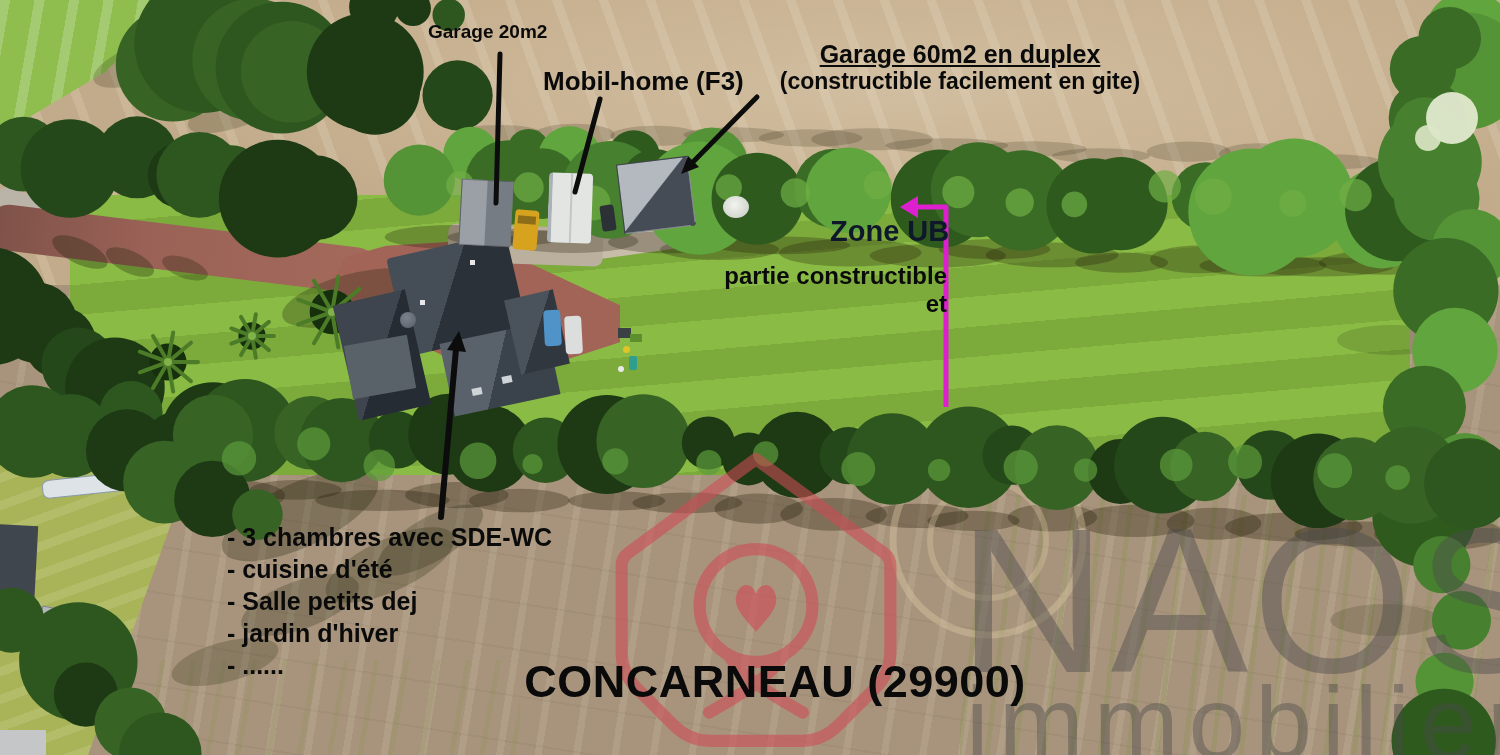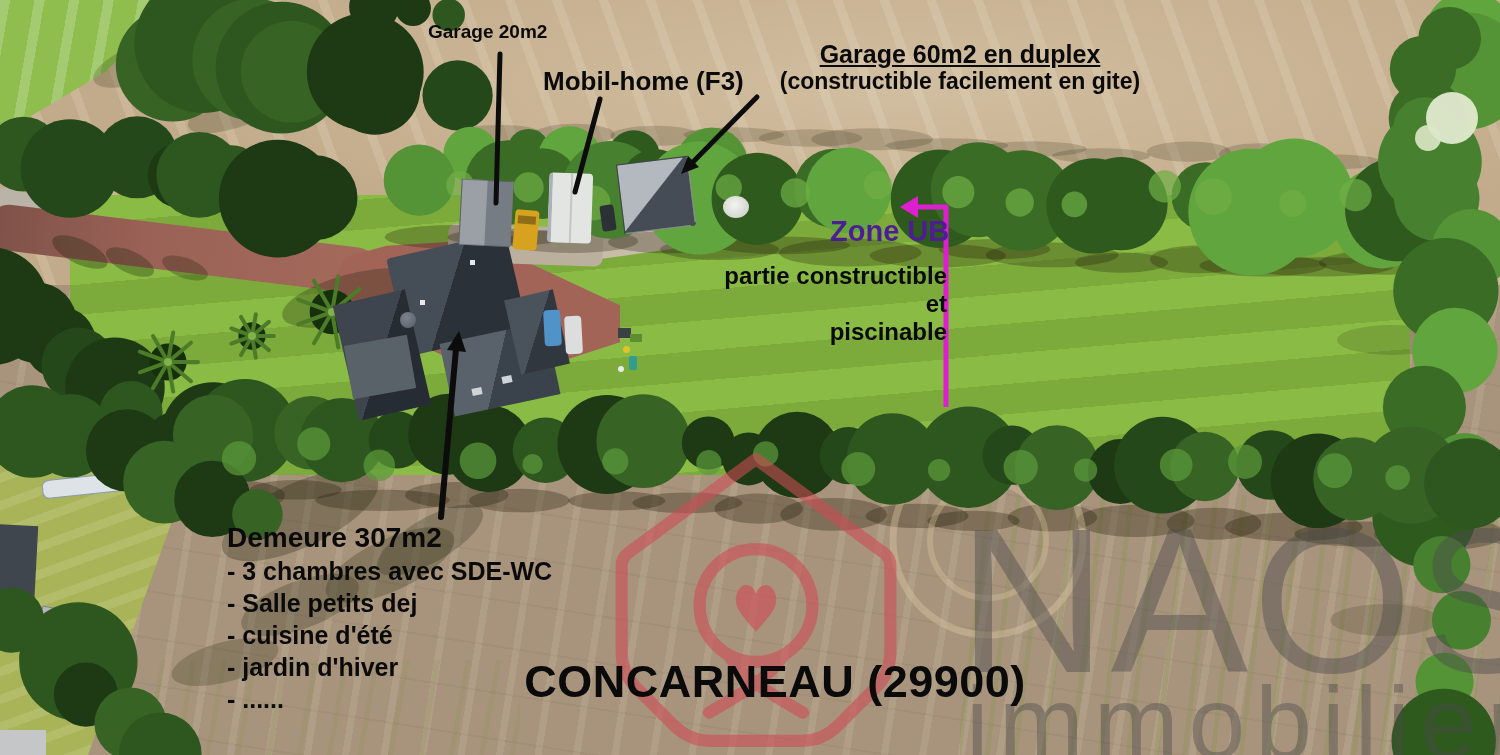--- a/index.html
+++ b/index.html
@@ -93,21 +93,21 @@
   .wm-immo{left:966px;top:672px;font-size:102px;line-height:1;font-weight:400;
     color:rgba(75,75,75,.42);letter-spacing:10px;white-space:nowrap;}
   
   #anno{position:absolute;left:0;top:0;z-index:5;pointer-events:none;}
   .lbl{position:absolute;z-index:6;color:#0a0a0a;font-weight:bold;white-space:nowrap;}
   .lbl-garage20{left:428px;top:21px;font-size:19px;}
   .lbl-mobil{left:543px;top:66px;font-size:26px;}
   .lbl-garage60{left:745px;top:40px;width:430px;text-align:center;white-space:normal;}
   .lbl-garage60 .l1{font-size:25px;line-height:28px;text-decoration:underline;}
   .lbl-garage60 .l2{font-size:23px;line-height:26px;}
-  .lbl-zone{left:830px;top:215px;font-size:29px;color:#4c1d95;}
+  .lbl-zone{left:830px;top:215px;font-size:29px;color:#0f172a;}
   .lbl-partie{left:695px;top:262px;width:252px;text-align:right;font-size:24px;line-height:28px;white-space:normal;}
   .lbl-demeure{left:227px;top:521px;white-space:normal;}
   .lbl-demeure .t{font-size:28px;line-height:34px;}
   .lbl-demeure ul{margin:0;padding:0;list-style:none;}
   .lbl-demeure li{font-size:25px;line-height:32px;}
   .lbl-city{left:420px;top:656px;width:710px;text-align:center;font-size:45px;letter-spacing:.5px;}
 </style>
 </head>
 <body>
 
@@ -418,27 +418,25 @@
   <div class="lbl lbl-garage20">Garage 20m2</div>
   <div class="lbl lbl-mobil">Mobil-home (F3)</div>
   <div class="lbl lbl-garage60">
     <div class="l1">Garage 60m2 en duplex</div>
     <div class="l2">(constructible facilement en gite)</div>
   </div>
   <div class="lbl lbl-zone">Zone UB</div>
   <div class="lbl lbl-partie">
     <div>partie constructible</div>
     <div>et</div>
-    <div>piscinable</div>
   </div>
   <div class="lbl lbl-demeure">
-    <div class="t">Demeure 307m2</div>
     <ul>
       <li>- 3 chambres avec SDE-WC</li>
+      <li>- cuisine d'été</li>
       <li>- Salle petits dej</li>
-      <li>- cuisine d'été</li>
       <li>- jardin d'hiver</li>
       <li>- ......</li>
     </ul>
   </div>
   <div class="lbl lbl-city">CONCARNEAU (29900)</div>
 
 </div>
 
 </body></html>

